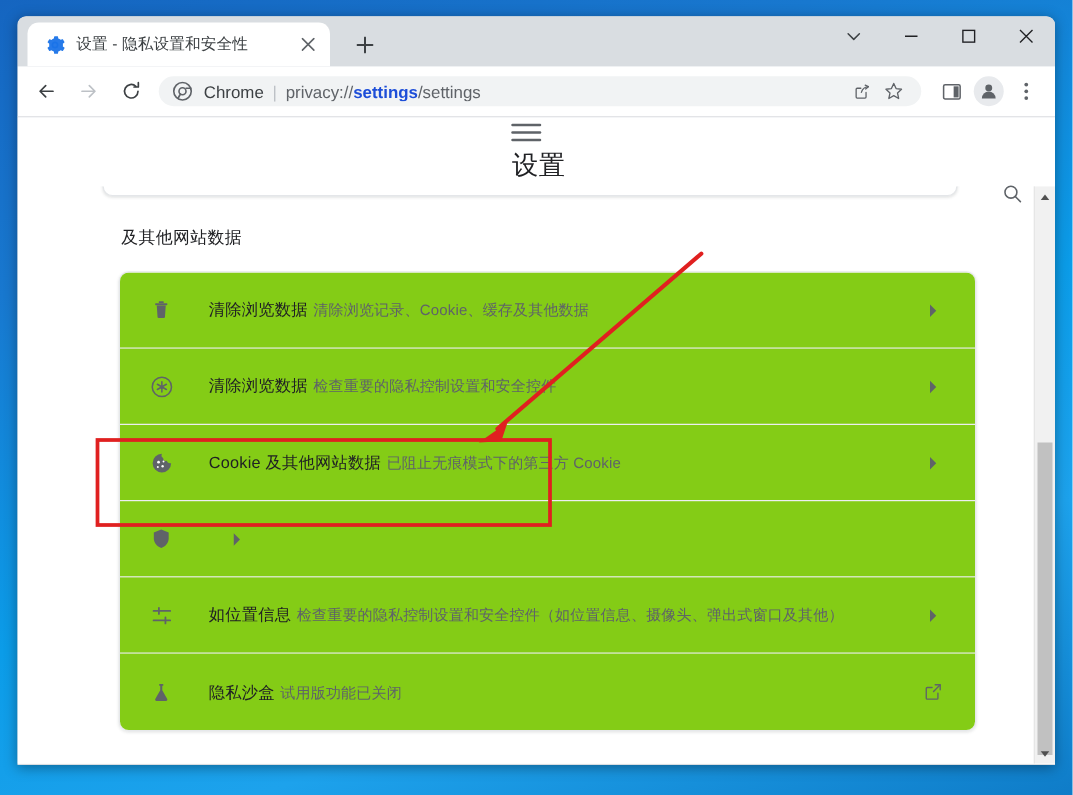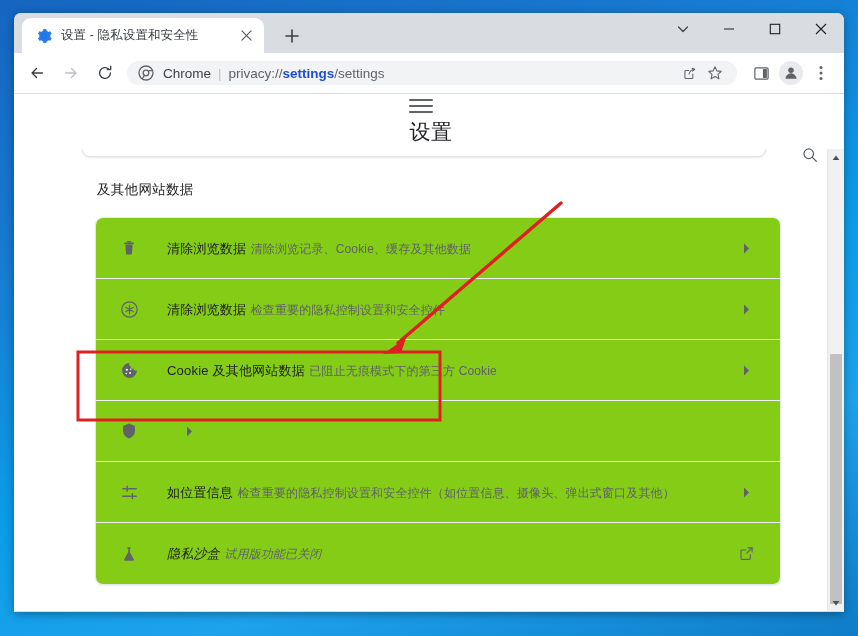--- a/index.html
+++ b/index.html
@@ -248,21 +248,21 @@
   }
   .row {
     display: flex;
     align-items: center;
     height: 61px;
     padding: 0 20px 0 22px;
     box-sizing: border-box;
     border-bottom: 1px solid #eceef0;
     background: #84cc16;
   }
-  .row:last-child { border-bottom: none; font-style: italic; }
+  .row:last-child { border-bottom: none; }
   .row-icon {
     width: 22px; height: 22px;
     flex: 0 0 22px;
     margin-right: 27px;
     display: flex; align-items: center; justify-content: center;
     color: #5f6368;
   }
   .row-text { flex: 1; min-width: 0; }
   .row-title {
     font-size: 13px;

